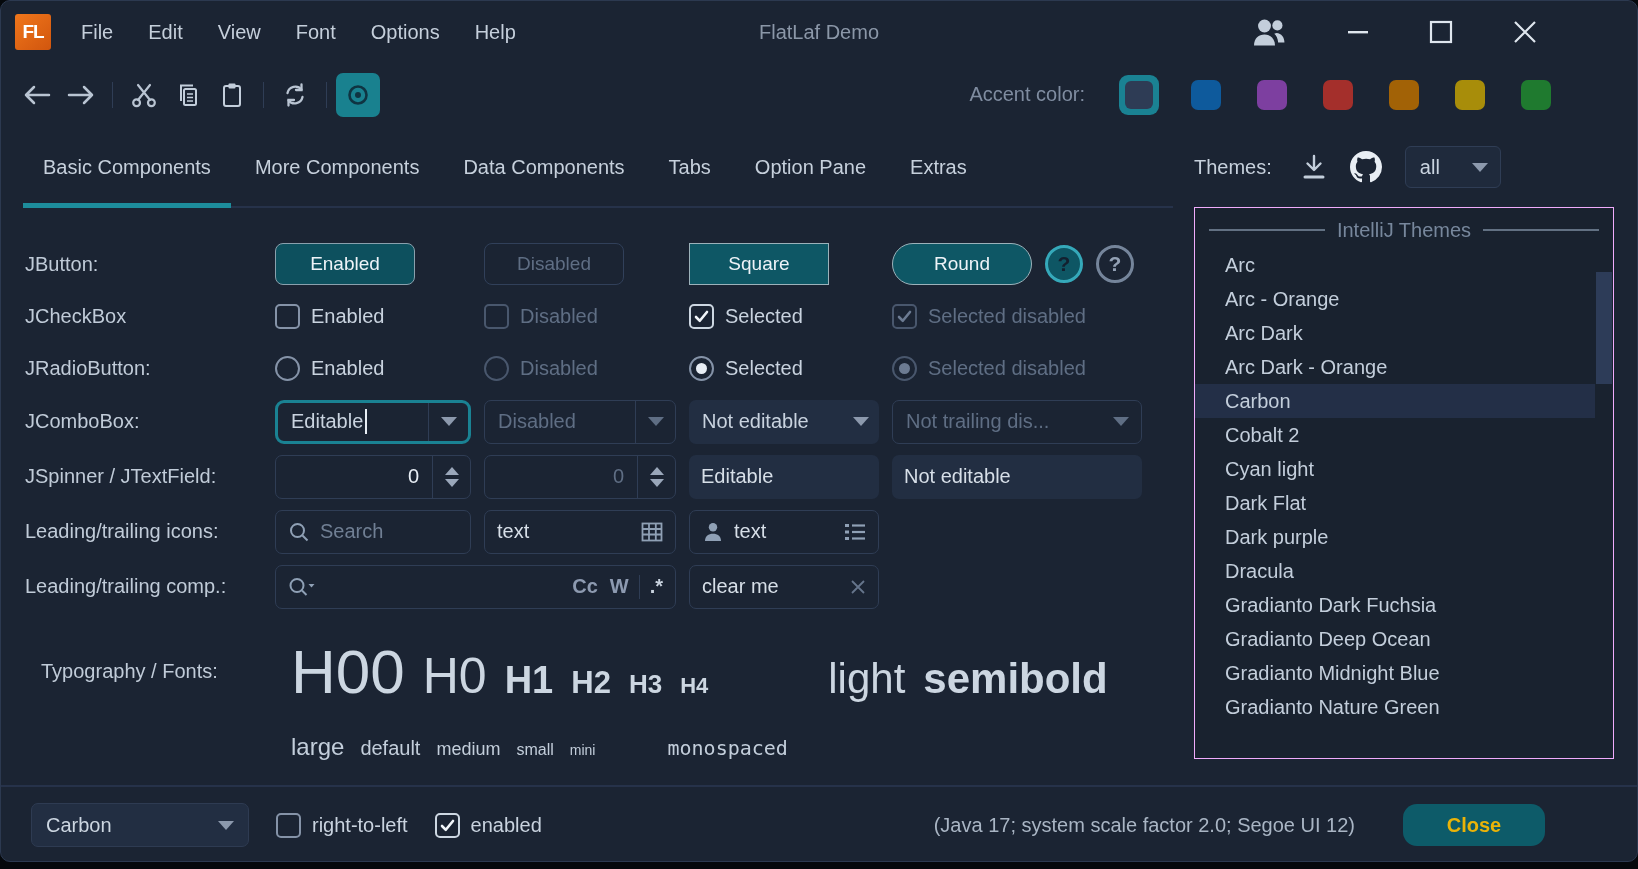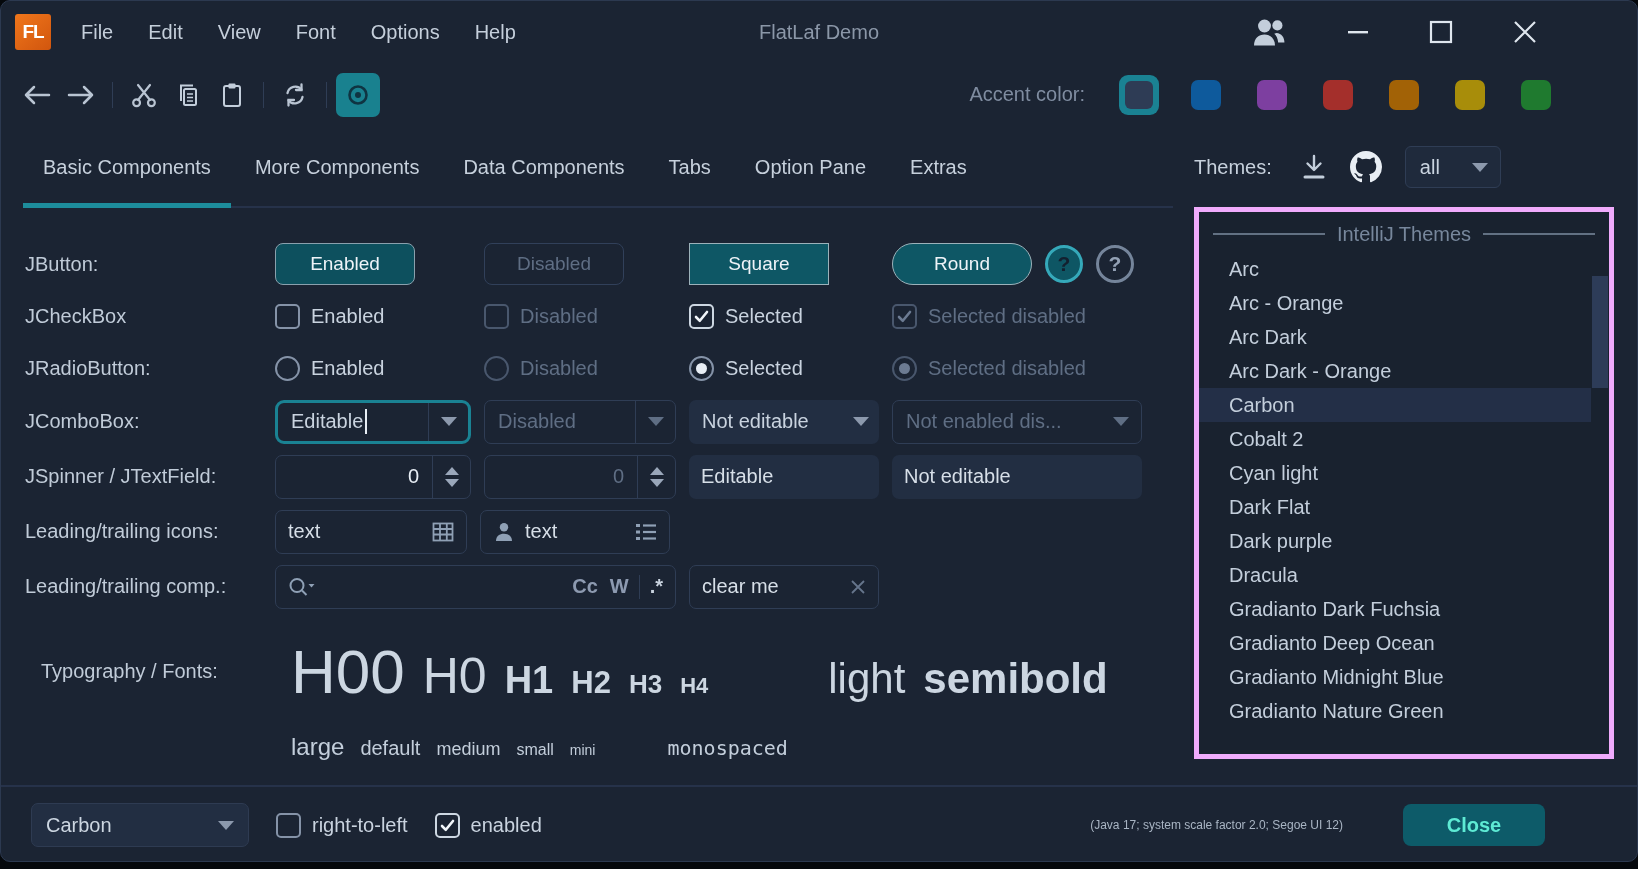--- a/index.html
+++ b/index.html
@@ -116,36 +116,36 @@
   .t-semibold { font-size:42px; font-weight:bold; }
   .typo-sizes { display:flex; align-items:baseline; gap:16px; color:#c3cedb; margin-top:10px; padding-left:290px; }
   .s-large { font-size:24px; }
   .s-default { font-size:20px;margin-top:20px; }
   .s-medium { font-size:18px; }
   .s-small { font-size:16px; }
   .s-mini { font-size:14px; }
   .s-mono { font-size:20px; font-family:"DejaVu Sans Mono", monospace; margin-left:56px; }
   
   .themes-list { position:absolute; left:1193px; top:-1px; width:420px; height:552px;
-                 background:#19222f; border:5px solid #f0abfc; }
+                 background:#19222f; border:1px solid #f0abfc; }
   .tl-header { height:36px; display:flex; align-items:center; gap:12px; color:#77879c; font-size:20px; margin:4px 14px 0; }
   .tl-header::before, .tl-header::after { content:""; flex:1; height:2px; background:#7b8ca0; opacity:.75; }
   .t-item { height:34px; line-height:34px; padding-left:30px; margin-right:18px; font-size:20px; color:#c3cedb; cursor:default; }
   .t-item.selected { background:#232f47; }
   .tl-scroll { position:absolute; top:0; right:0; bottom:0; width:18px; }
   .tl-thumb { position:absolute; top:64px; right:1px; width:16px; height:112px; background:#2d3c58; }
   
   .bottombar { height:78px; border-top:2px solid #26324a; display:flex; align-items:center; padding:0 92px 0 30px; }
   .theme-combo { width:218px; height:44px; background:#222e42; border:1px solid #2e3b52; border-radius:7px;
                  display:flex; align-items:center; padding:0 14px; font-size:20px; color:#ccd6e1; }
   .theme-combo .arr { margin-left:auto; }
   .bb-check { display:flex; align-items:center; margin-left:27px; }
-  .status { margin-left:auto; margin-right:60px; font-size:12px; color:#a9b5c4; }
-  .close-btn { width:142px; height:42px; background:#0d5b69; border:none; border-radius:8px;
-               color:#5eead4; font-weight:bold; font-size:20px; font-family:inherit; }
+  .status { margin-left:auto; margin-right:48px; font-size:20px; color:#a9b5c4; }
+  .close-btn { width:142px; height:42px; background:#0d5b69; border:none; border-radius:14px;
+               color:#eab308; font-weight:bold; font-size:20px; font-family:inherit; }
 </style>
 </head>
 <body>
 
 <div class="window">
 
   <div class="titlebar">
     <div class="logo">
         <span>FL</span>
       </div>
@@ -387,21 +387,21 @@
         <div class="cell c3">
           <div class="combo filled">
             <span class="val">Not editable</span>
             <span class="arrbox" style="width:36px;">
                 <span class="arr-down"></span>
               </span>
           </div>
         </div>
         <div class="cell c4">
           <div class="combo bordered dim">
-            <span class="val">Not enabled dis...</span>
+            <span class="val">Not trailing dis...</span>
             <span class="arrbox" style="border-left:none;">
                 <span class="arr-down dim"></span>
               </span>
           </div>
         </div>
       </div>
 
       <div class="row tall">
         <div class="row-label">JSpinner / JTextField:</div>
         <div class="cell c1">
@@ -429,20 +429,31 @@
         </div>
         <div class="cell c4">
           <div class="tfield filled">
               <span class="txt">Not editable</span>
             </div>
         </div>
       </div>
 
       <div class="row tall">
         <div class="row-label">Leading/trailing icons:</div>
+        <div class="cell c1">
+          <div class="tfield bordered">
+            <span class="lead icon">
+              <svg width="22" height="22" viewBox="0 0 22 22" fill="none" stroke="#8fa0b5" stroke-width="2">
+                  <circle cx="9.5" cy="9.5" r="6.5"></circle>
+                  <path d="M14.5 14.5 L19.5 19.5"></path>
+                </svg>
+            </span>
+            <span class="ph">Search</span>
+          </div>
+        </div>
         <div class="cell c2">
           <div class="tfield bordered">
             <span class="txt">text</span>
             <span class="trail icon">
               <svg width="22" height="20" viewBox="0 0 22 20" fill="none" stroke="#8fa0b5" stroke-width="1.8">
                   <rect x="1.5" y="1.5" width="19" height="17"></rect>
                   <path d="M1.5 7 h19 M1.5 12.5 h19 M8 1.5 v17 M14.8 1.5 v17"></path>
                 </svg>
             </span>
           </div>

